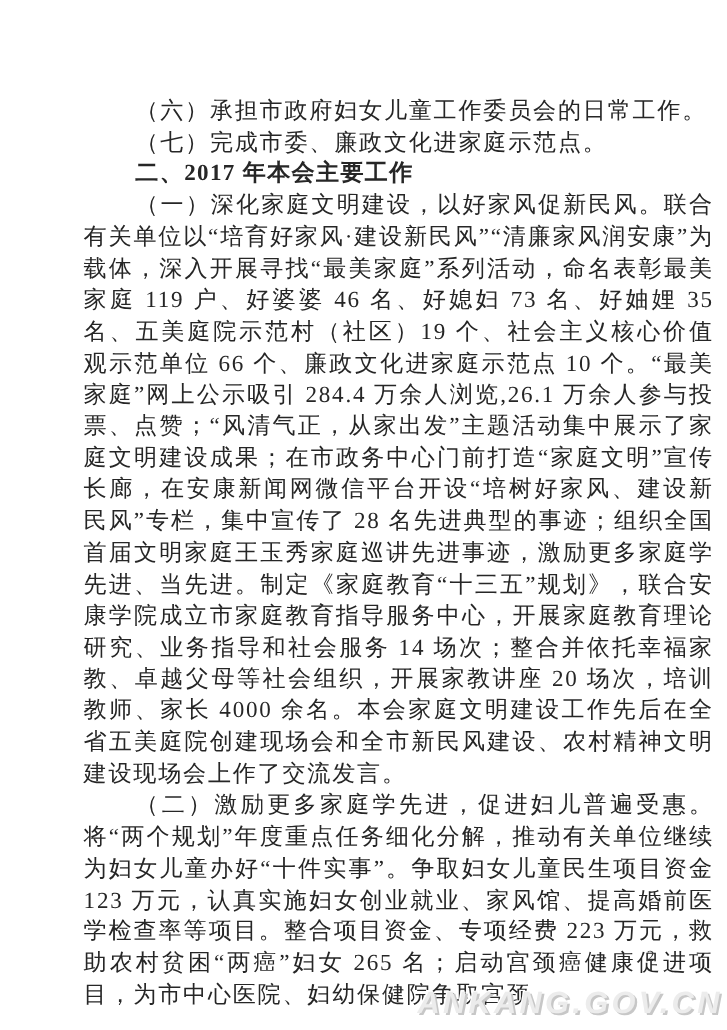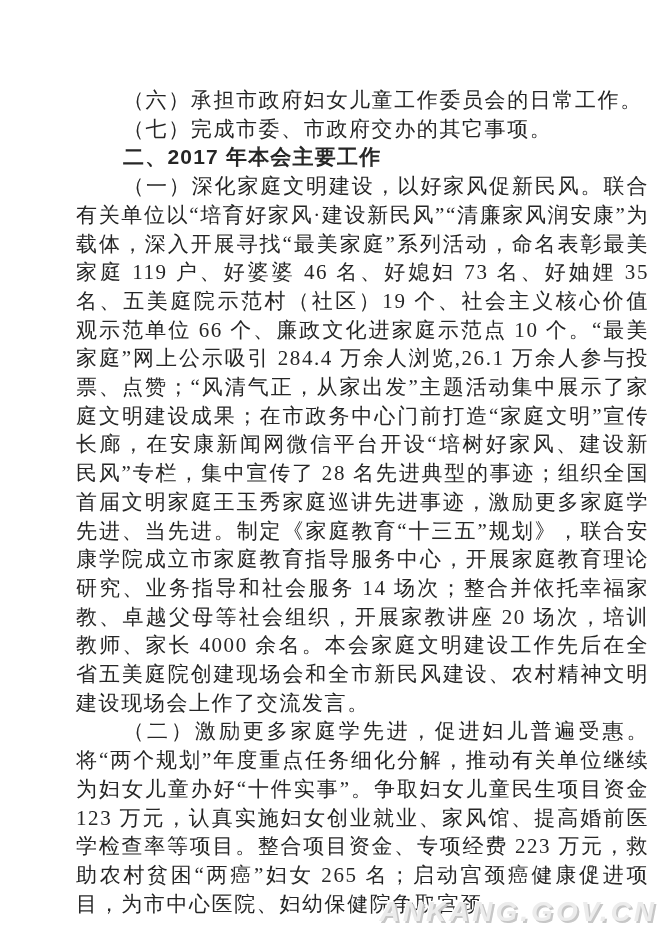--- a/index.html
+++ b/index.html
@@ -33,21 +33,21 @@
     text-indent: 47px;
   }
   .run-normal {
     font-weight: normal;
   }
   .run-lead {
     font-weight: normal;
   }
   .run-heading {
     font-weight: bold;
-    font-family: Liberation Sans, sans-serif;
+    font-family: Liberation Serif, serif;
     letter-spacing: 1.2px;
   }
   .page-number {
     position: absolute;
     right: 66px;
     bottom: 57px;
     font-size: 14px;
     color: #3a3a3a;
     font-family: "Liberation Serif", serif;
   }
@@ -65,20 +65,20 @@
     white-space: nowrap;
     margin-top: 44px;
   }
 </style>
 </head>
 <body>
 
 <div class="doc-page">
   <div class="doc-body">
       <p><span class="run-normal">（六）承担市政府妇女儿童工作委员会的日常工作。</span></p>
-      <p><span class="run-normal">（七）完成市委、市政府交办的其它事项。</span></p>
+      <p><span class="run-normal">（七）完成市委、廉政文化进家庭示范点。</span></p>
       <p><span class="run-heading">二、2017 年本会主要工作</span></p>
       <p><span class="run-lead">（一）深化家庭文明建设，以好家风促新民风。</span><span class="run-normal">联合有关单位以“培育好家风·建设新民风”“清廉家风润安康”为载体，深入开展寻找“最美家庭”系列活动，命名表彰最美家庭 119 户、好婆婆 46 名、好媳妇 73 名、好妯娌 35 名、五美庭院示范村（社区）19 个、社会主义核心价值观示范单位 66 个、廉政文化进家庭示范点 10 个。“最美家庭”网上公示吸引 284.4 万余人浏览,26.1 万余人参与投票、点赞；“风清气正，从家出发”主题活动集中展示了家庭文明建设成果；在市政务中心门前打造“家庭文明”宣传长廊，在安康新闻网微信平台开设“培树好家风、建设新民风”专栏，集中宣传了 28 名先进典型的事迹；组织全国首届文明家庭王玉秀家庭巡讲先进事迹，激励更多家庭学先进、当先进。制定《家庭教育“十三五”规划》，联合安康学院成立市家庭教育指导服务中心，开展家庭教育理论研究、业务指导和社会服务 14 场次；整合并依托幸福家教、卓越父母等社会组织，开展家教讲座 20 场次，培训教师、家长 4000 余名。本会家庭文明建设工作先后在全省五美庭院创建现场会和全市新民风建设、农村精神文明建设现场会上作了交流发言。</span></p>
       <p><span class="run-lead">（二）激励更多家庭学先进，促进妇儿普遍受惠。</span><span class="run-normal">将“两个规划”年度重点任务细化分解，推动有关单位继续为妇女儿童办好“十件实事”。争取妇女儿童民生项目资金 123 万元，认真实施妇女创业就业、家风馆、提高婚前医学检查率等项目。整合项目资金、专项经费 223 万元，救助农村贫困“两癌”妇女 265 名；启动宫颈癌健康促进项目，为市中心医院、妇幼保健院争取宫颈</span></p>
     </div>
   <div class="page-number">2</div>
   <div class="watermark">ANKANG.GOV.CN</div>
 </div>
 
 </body></html>

